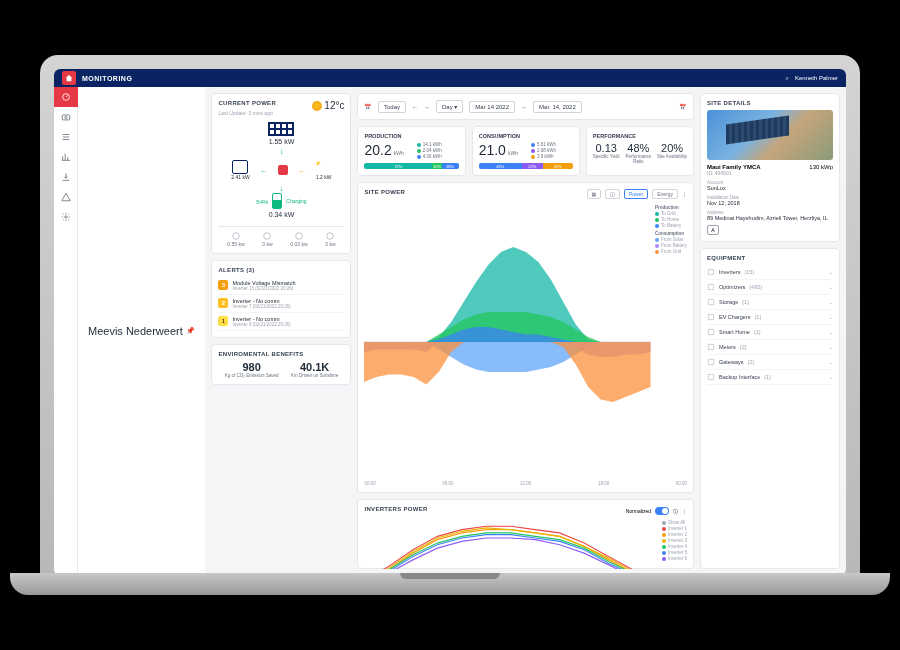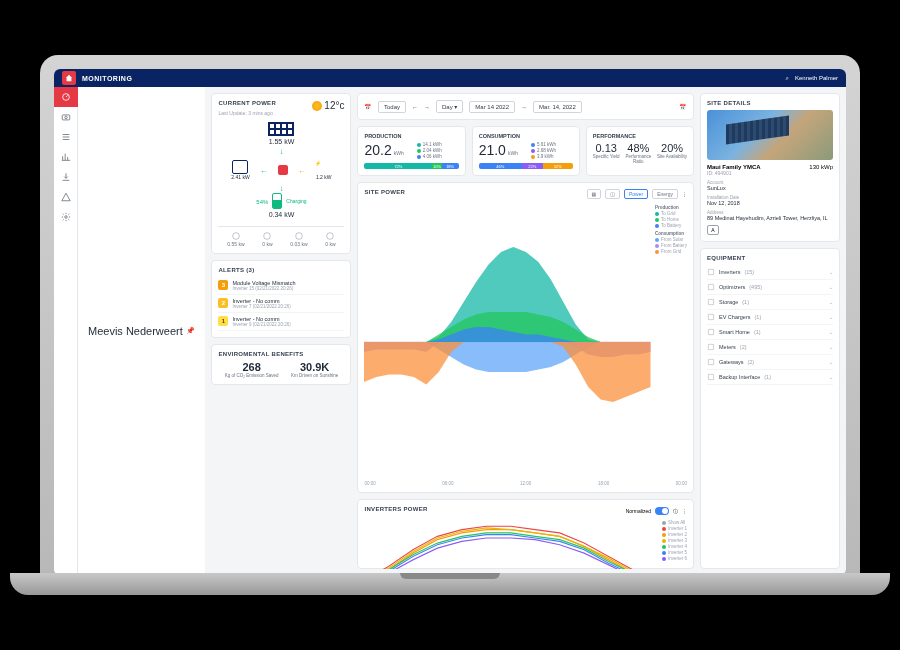--- a/index.html
+++ b/index.html
@@ -258,25 +258,25 @@
                         <div class="alert-s">Inverter 9 (02/21/2022 20:26)</div>
                       </div>
                     </div>
                   </div>
         </div>
 
         <div class="card">
           <div class="card-title">ENVIROMENTAL BENEFITS</div>
           <div class="env-row" id="env-row">
                     <div>
-                      <div class="env-v">268</div>
+                      <div class="env-v">980</div>
                       <div class="env-l">Kg of CO₂ Emission Saved</div>
                     </div>
                     <div>
-                      <div class="env-v">30.9K</div>
+                      <div class="env-v">40.1K</div>
                       <div class="env-l">Km Driven on Sunshine</div>
                     </div>
                   </div>
         </div>
       </div>
 
       <div class="col-m">
         <div class="card">
           <div class="datebar">
             <span>📅</span>

